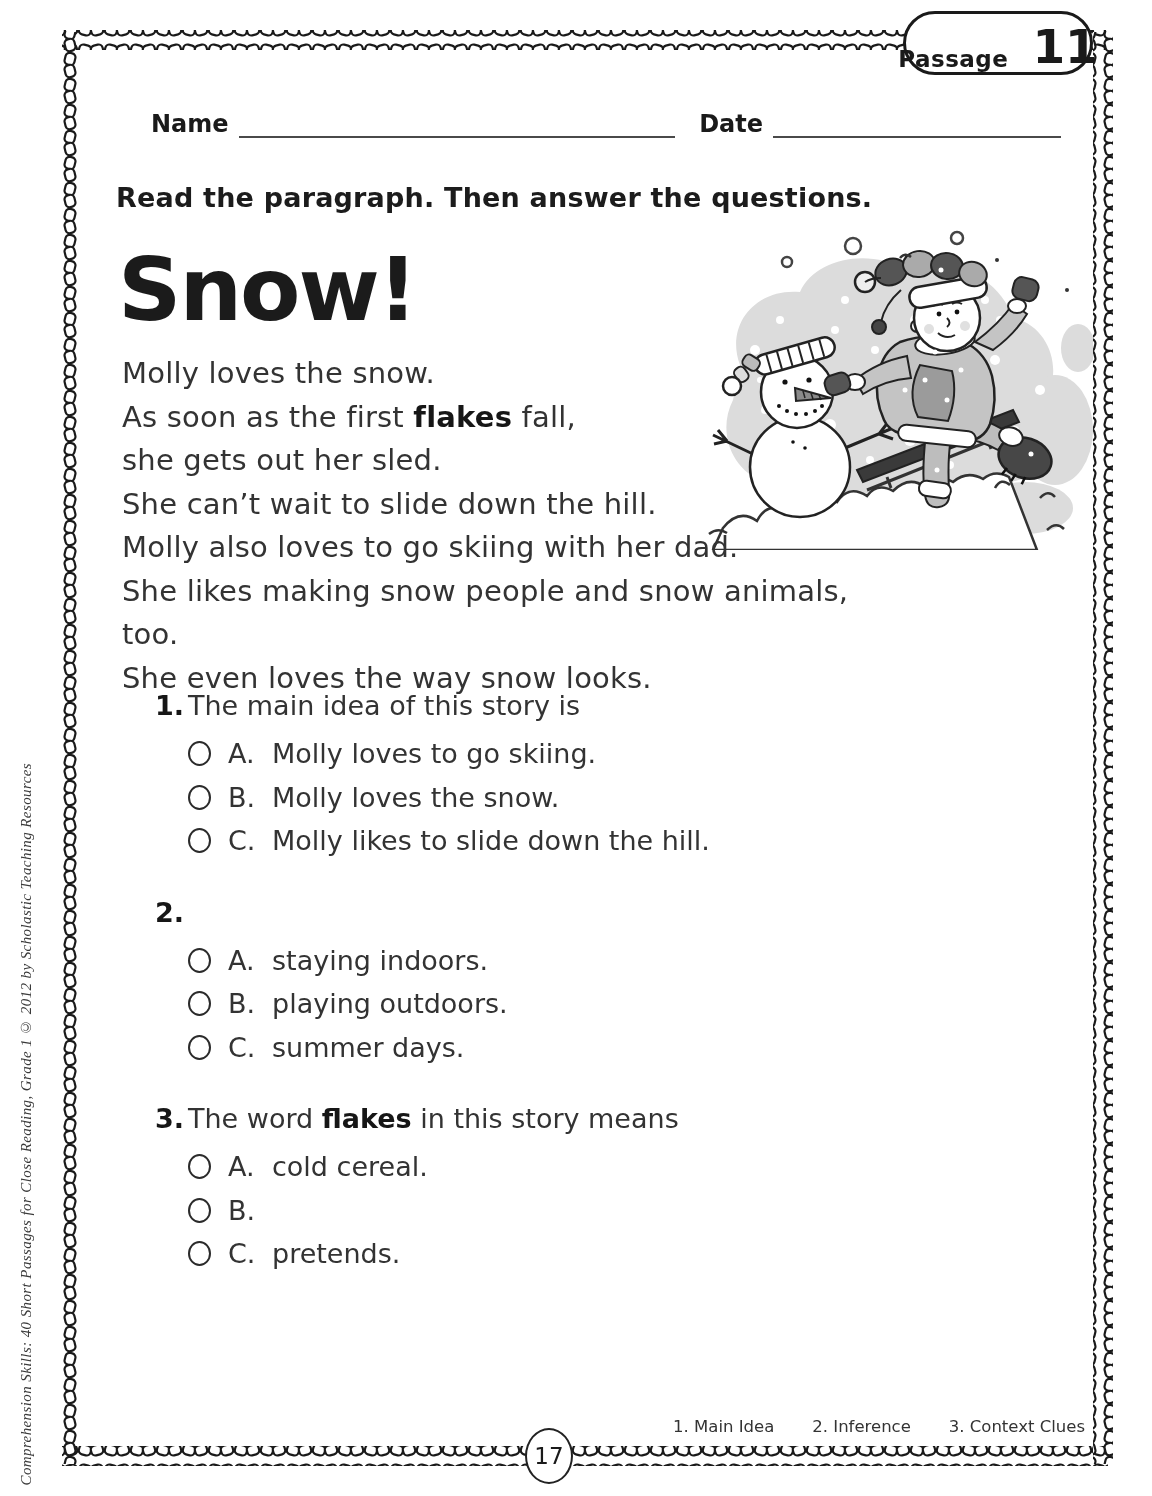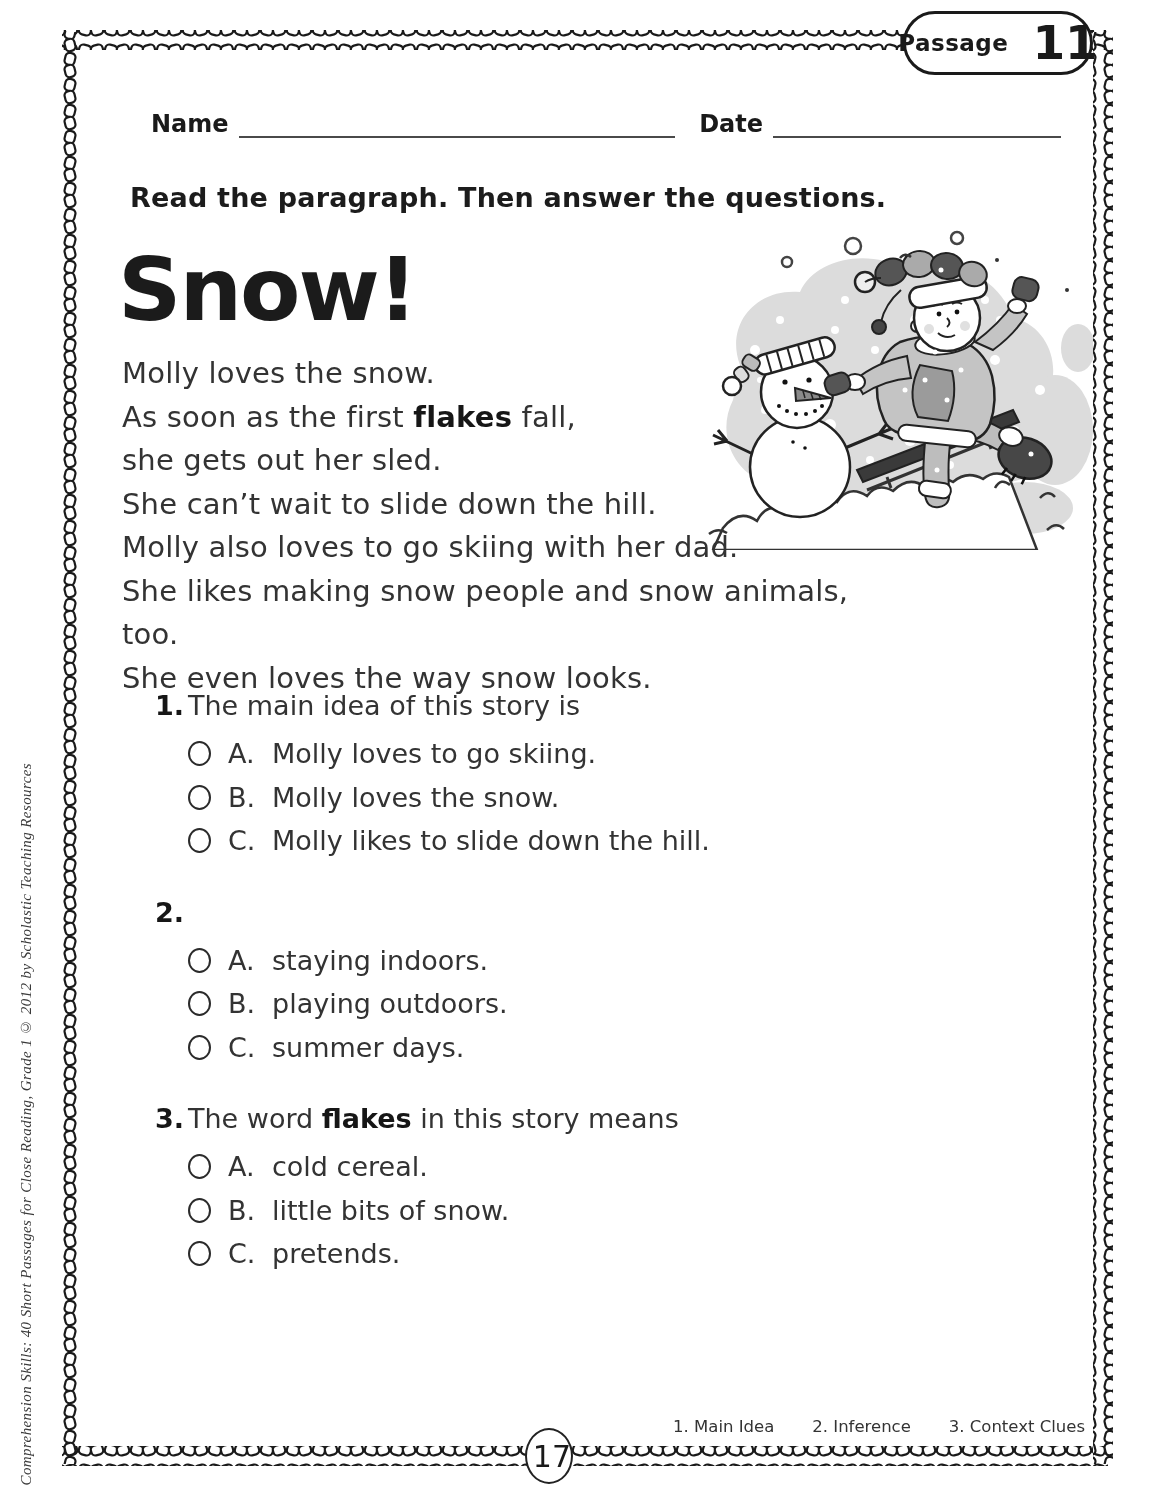--- a/index.html
+++ b/index.html
@@ -6,35 +6,35 @@
   .page{
     position:relative;width:1152px;height:1496px;background:#fff;overflow:hidden;
     font-family:"DejaVu Sans","Liberation Sans",sans-serif;color:#222;
   }
   
   .chain{position:absolute;left:0;top:0;z-index:1;}
   
   .badge{
     position:absolute;left:903px;top:11px;width:184px;height:58px;z-index:2;
     background:#fff;border:3.5px solid #1a1a1a;border-radius:32px;
-    display:flex;align-items:center;justify-content:center;gap:24px;
+    display:flex;align-items:flex-end;justify-content:center;gap:24px;
   }
   .badge .lbl{font-size:23px;font-weight:bold;color:#1a1a1a;letter-spacing:0.5px;}
   .badge .num{font-size:47px;font-weight:bold;color:#1a1a1a;line-height:50px;}
   
   .name-row{
     position:absolute;left:122px;top:104px;width:910px;
     display:flex;align-items:flex-end;margin-left:29px;
   }
   .name-row .field-label{font-size:24px;font-weight:bold;color:#1a1a1a;padding-right:10px;}
   .name-row .blank{display:inline-block;border-bottom:2.5px solid #4a4a4a;height:32px;}
   .blank.name{flex:1;margin-right:24px;}
   .blank.date{width:288px;}
   
-  .instruction{position:absolute;left:130px;top:182px;font-size:27px;font-weight:bold;color:#1c1c1c;letter-spacing:0.2px;}
+  .instruction{position:absolute;left:116px;top:182px;font-size:27px;font-weight:bold;color:#1c1c1c;letter-spacing:0.2px;}
   
   .title{position:absolute;left:118px;top:238px;margin:0;font-size:88px;font-weight:bold;color:#1b1b1b;letter-spacing:-2px;}
   
   .illo{position:absolute;left:695px;top:230px;z-index:0;}
   
   .story{position:absolute;left:122px;top:352px;font-size:29px;line-height:43.5px;color:#333;letter-spacing:0.2px;width:780px;}
   .story b{color:#161616;}
   
   .questions{position:absolute;left:155px;top:690px;font-size:27px;color:#333;}
   .question{margin-bottom:34px;}
@@ -44,21 +44,21 @@
   .option{display:flex;align-items:center;height:43.5px;margin-left:33px;}
   .radio{width:19px;height:21px;border:2px solid #2b2b2b;border-radius:50%;background:#fff;flex:none;}
   .opt-letter{margin-left:17px;width:44px;flex:none;}
   .opt-text{}
   
   .skills{position:absolute;right:67px;top:1417px;display:flex;gap:38px;font-size:16.5px;color:#333;
           font-family:"DejaVu Sans","Liberation Sans",sans-serif;}
   .page-circle{
     position:absolute;left:525px;top:1428px;width:44px;height:52px;z-index:2;
     background:#fff;border:2.5px solid #222;border-radius:50%;
-    display:flex;align-items:center;justify-content:flex-end;font-size:30px;color:#1a1a1a;
+    display:flex;align-items:center;justify-content:center;font-size:23px;color:#1a1a1a;
   }
   
   .credit{
     position:absolute;left:18px;bottom:10px;z-index:2;
     writing-mode:vertical-rl;transform:rotate(180deg);
     font-family:"Liberation Serif","DejaVu Serif",serif;font-style:italic;
     font-size:15px;color:#3a3a3a;letter-spacing:0.4px;white-space:nowrap;
   }
 </style>
 </head>
@@ -324,21 +324,20 @@
           <span class="q-text">The word <b>flakes</b> in this story means</span>
         </div>
         <div class="option">
           <span class="radio"></span>
           <span class="opt-letter">A.</span>
           <span class="opt-text">cold cereal.</span>
         </div>
         <div class="option">
           <span class="radio"></span>
           <span class="opt-letter">B.</span>
-          <span class="opt-text">little bits of snow.</span>
         </div>
         <div class="option">
           <span class="radio"></span>
           <span class="opt-letter">C.</span>
           <span class="opt-text">pretends.</span>
         </div>
       </div>
     </div>
 
   <div class="skills">

